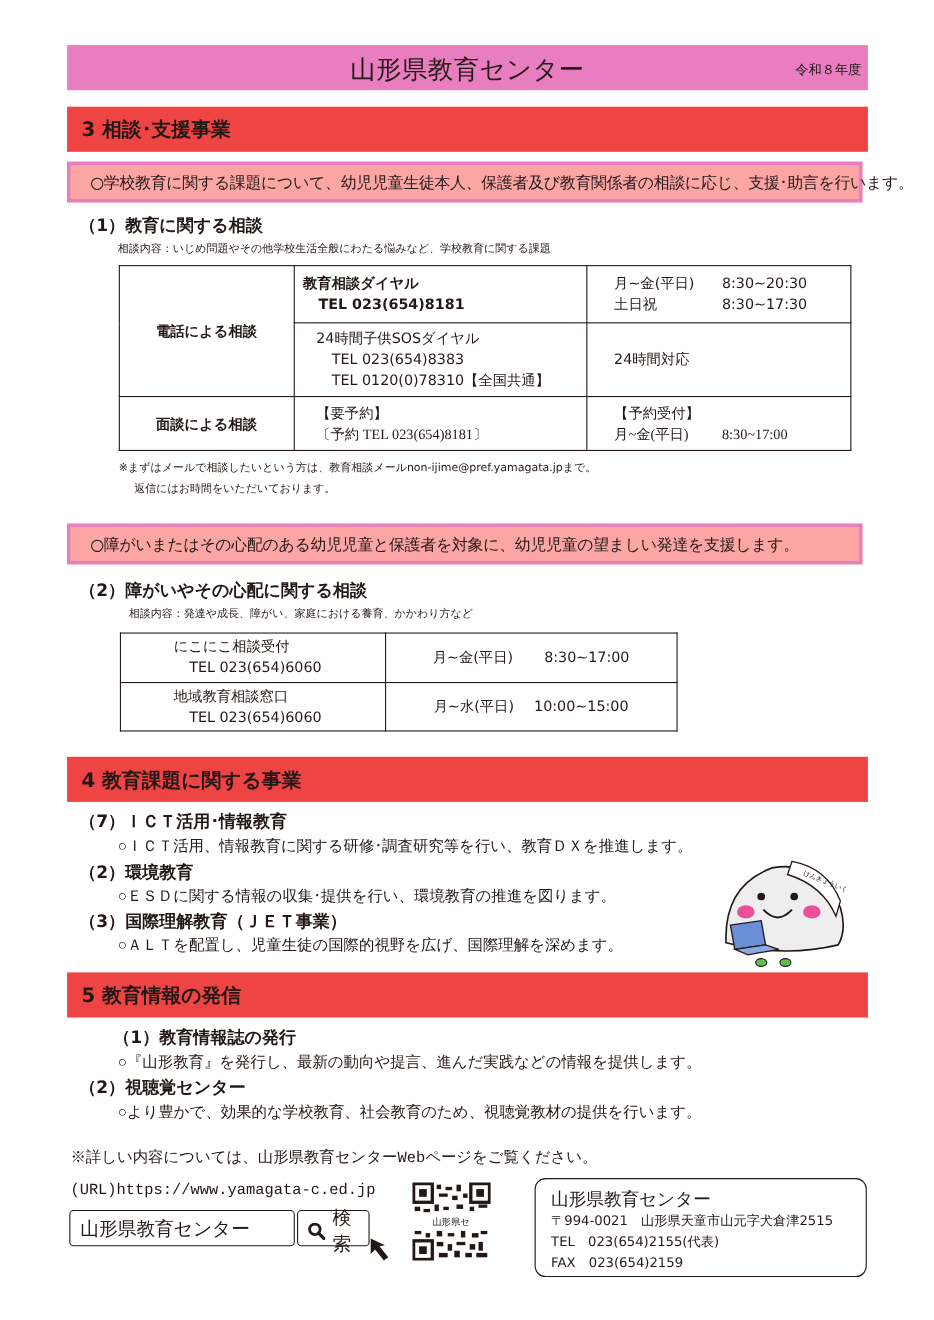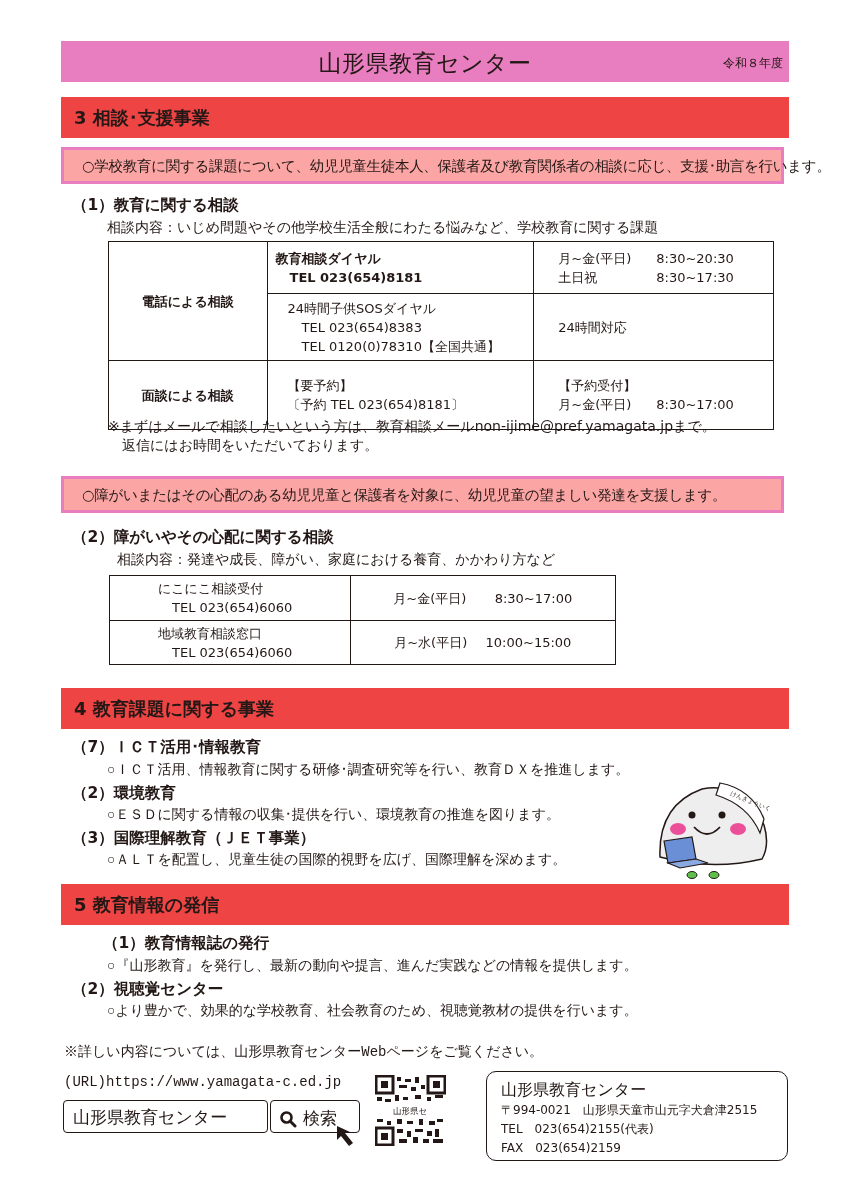--- a/index.html
+++ b/index.html
@@ -46,21 +46,21 @@
       font-size: 14.5px; white-space: nowrap; letter-spacing: -0.3px;
     }
 
     .sub-heading {
       font-size: 15.5px; font-weight: bold; white-space: nowrap;
     }
     .body-text {
       font-size: 14px; white-space: nowrap; font-family: Liberation Mono, monospace;
     }
     .small-text {
-      font-size: 14px; white-space: nowrap;
+      font-size: 10px; white-space: nowrap;
     }
 
     
     table.grid {
       position: absolute;
       border-collapse: collapse;
       font-size: 13px;
     }
     table.grid td {
       border: 1.3px solid #231815;
@@ -77,21 +77,21 @@
     
     .mascot { left: 652px; top: 775px; width: 120px; height: 108px; }
 
     
     .search-box {
       left: 63px; top: 1100px; width: 205px; height: 33px;
       border: 1.3px solid #231815; border-radius: 4px;
       font-size: 17px; padding: 5px 0 0 9px;
     }
     .search-btn {
-      left: 270px; top: 1100px; width: 90px; height: 33px;
+      left: 270px; top: 1100px; width: 66px; height: 33px;
       border: 1.3px solid #231815; border-radius: 4px;
       font-size: 17px; padding: 4px 0 0 8px;
       display: flex; align-items: center; gap: 6px;
     }
     .qr { left: 375px; top: 1075px; width: 71px; height: 71px; }
     .contact-card {
       left: 486px; top: 1071px; width: 302px; height: 90px;
       border: 1.3px solid #231815; border-radius: 10px;
       padding: 7px 0 0 14px;
     }
@@ -142,21 +142,21 @@
     </td>
   </tr>
   <tr style="height:67px;">
     <td style="padding-left:20px;">
       <span style="display:block;">24時間子供SOSダイヤル</span>
       <span class="indent">TEL 023(654)8383</span>
       <span class="indent">TEL 0120(0)78310【全国共通】</span>
     </td>
     <td style="padding-left:24px;">24時間対応</td>
   </tr>
-  <tr style="height:69px;">
+  <tr style="height:49px;font-family:Liberation Serif, serif;">
     <td class="cell-head">面談による相談</td>
     <td style="padding-left:20px;">
       <span style="display:block;">【要予約】</span>
       <span style="display:block;">〔予約 TEL 023(654)8181〕</span>
     </td>
     <td style="padding-left:24px;">
       <span style="display:block;">【予約受付】</span>
       <div class="time-pair">
             <span class="day">月~金(平日)</span>
             <span>8:30~17:00</span>

